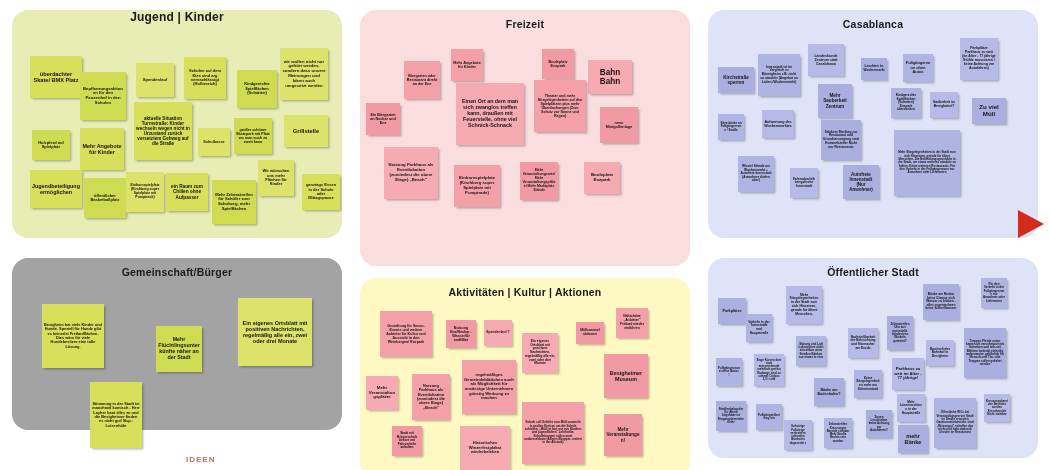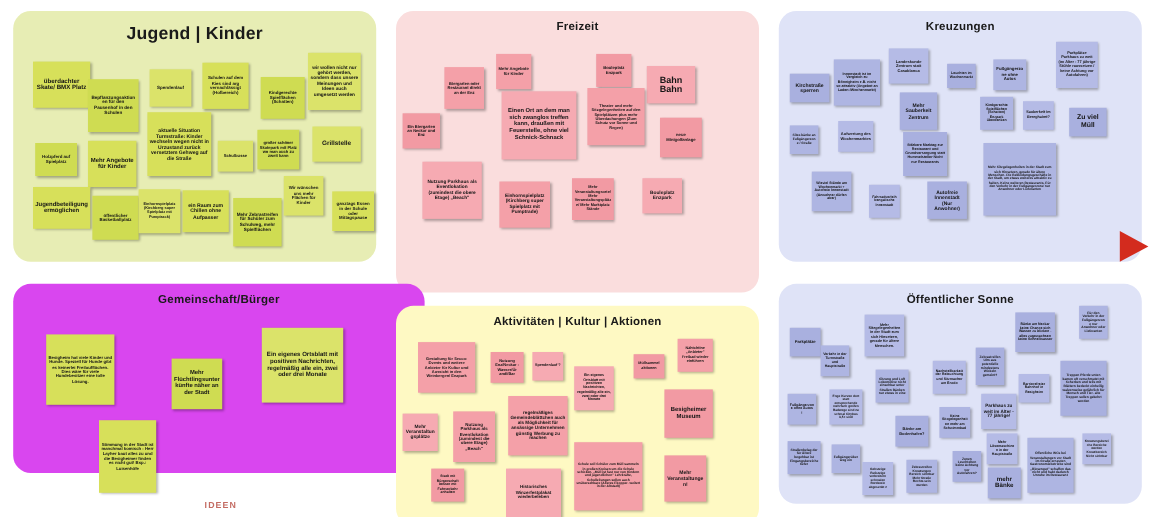--- a/index.html
+++ b/index.html
@@ -71,21 +71,21 @@
     font-weight:bold;
     letter-spacing:1px;
     opacity:.75;
   }
 </style>
 </head>
 <body>
 
 <div class="board">
     <div class="panel" style="left: 12px; top: 10px; width: 330px; height: 228px; background: rgb(231, 237, 180);">
-      <div class="panel-title" style="top: 12px; font-size: 16px;">Jugend | Kinder</div>
+      <div class="panel-title" style="top: 0; font-size: 12px;">Jugend | Kinder</div>
       <div class="note g1" style="left: 18px; top: 46px; width: 52px; height: 42px; font-size: 5.6px;">
         <span>überdachter Skate/ BMX Platz</span>
       </div>
       <div class="note g2" style="left: 68px; top: 62px; width: 46px; height: 48px; font-size: 4.2px;">
         <span>Bepflanzungsaktionen für den Pausenhof in den Schulen</span>
       </div>
       <div class="note g3" style="left: 124px; top: 53px; width: 38px; height: 34px; font-size: 4.1px;">
         <span>Spendenlauf</span>
       </div>
       <div class="note g1" style="left: 172px; top: 47px; width: 42px; height: 42px; font-size: 4px;">
@@ -170,21 +170,21 @@
         <span>Einhornspielplatz (Kirchberg super Spielplatz mit Pumptrade)</span>
       </div>
       <div class="note p2" style="left: 160px; top: 152px; width: 38px; height: 38px; font-size: 3.5px;">
         <span>Mehr Veranstaltungsorte/ Mehr Veranstaltungsplätze/ Mehr Marktplatz Stände</span>
       </div>
       <div class="note p3" style="left: 224px; top: 152px; width: 36px; height: 32px; font-size: 4.4px;">
         <span>Bouleplatz Enzpark</span>
       </div>
     </div>
     <div class="panel" style="left: 708px; top: 10px; width: 330px; height: 228px; background: rgb(223, 227, 247);">
-      <div class="panel-title" style="top: 8px; font-size: 10.5px;">Kreuzungen</div>
+      <div class="panel-title" style="top: 8px; font-size: 10.5px;">Casablanca</div>
       <div class="note b1" style="left: 10px; top: 57px; width: 36px; height: 26px; font-size: 4.6px;">
         <span>Kirchstraße sperren</span>
       </div>
       <div class="note b2" style="left: 50px; top: 44px; width: 42px; height: 42px; font-size: 3.3px;">
         <span>Innenstadt ist im Vergleich zu Bönnigheim z.B. nicht so attraktiv (Angebot an Laden-/Wochenmarkt)</span>
       </div>
       <div class="note b3" style="left: 100px; top: 34px; width: 36px; height: 32px; font-size: 3.6px;">
         <span>Landeskunde Zentrum statt Casablanca</span>
       </div>
       <div class="note b1" style="left: 153px; top: 48px; width: 26px; height: 22px; font-size: 3.2px;">
@@ -223,21 +223,21 @@
       <div class="note b3" style="left: 82px; top: 158px; width: 28px; height: 30px; font-size: 3.2px;">
         <span>Fahrradverleih bengalische Innenstadt</span>
       </div>
       <div class="note b1" style="left: 135px; top: 155px; width: 36px; height: 34px; font-size: 4.5px;">
         <span>Autofreie Innenstadt (Nur Anwohner)</span>
       </div>
       <div class="note b2" style="left: 186px; top: 120px; width: 66px; height: 66px; font-size: 3px;">
         <span>Mehr Sitzgelegenheiten in der Stadt zum sich Hinsetzen, gerade für ältere Menschen. Die Bekleidungsgeschäfte in der Stadt, um etwas weiteres attraktiv zu halten. Keine weiteren Restaurants, Für den Verkehr in der Fußgängerzone nur Anwohner oder Lieferanten</span>
       </div>
     </div>
-    <div class="panel" style="left: 12px; top: 258px; width: 330px; height: 172px; background: #d946ef; padding-left: 44px;">
+    <div class="panel" style="left: 12px; top: 258px; width: 330px; height: 172px; background: #a3a3a3;">
       <div class="panel-title" style="top: 8px; font-size: 10.5px;">Gemeinschaft/Bürger</div>
       <div class="note g1" style="left: 30px; top: 46px; width: 62px; height: 64px; font-size: 3.9px;">
         <span>Besigheim hat viele Kinder und Hunde. Speziell für Hunde gibt es keinerlei Freilaufflächen. Dies wäre für viele Hundebesitzer eine tolle Lösung.</span>
       </div>
       <div class="note g2" style="left: 144px; top: 68px; width: 46px; height: 46px; font-size: 5.3px;">
         <span>Mehr Flüchtlingsunterkünfte näher an der Stadt</span>
       </div>
       <div class="note g3" style="left: 226px; top: 40px; width: 74px; height: 68px; font-size: 5.5px;">
         <span>Ein eigenes Ortsblatt mit positiven Nachrichten, regelmäßig alle ein, zwei oder drei Monate</span>
       </div>
@@ -284,21 +284,21 @@
         <span>Historisches Winzerfestplakat wiederbeleben</span>
       </div>
       <div class="note p1" style="left: 162px; top: 124px; width: 62px; height: 62px; font-size: 3px;">
         <span>Schule soll Schüler zum Müll sammeln in großen Kreisen um die Schule schicken. „Müll ist fast nur von Kindern und jugendlichen" Lehrkräfte, Schulleitungen sollen auch unübersehbare (Alteres Ekopper- weitert in der Altstadt)</span>
       </div>
       <div class="note p2" style="left: 244px; top: 136px; width: 38px; height: 42px; font-size: 4.6px;">
         <span>Mehr Veranstaltungen!</span>
       </div>
     </div>
     <div class="panel" style="left: 708px; top: 258px; width: 330px; height: 200px; background: rgb(223, 227, 247);">
-      <div class="panel-title" style="top: 8px; font-size: 10.5px;">Öffentlicher Sonne</div>
+      <div class="panel-title" style="top: 8px; font-size: 10.5px;">Öffentlicher Stadt</div>
       <div class="note b1" style="left: 10px; top: 40px; width: 28px; height: 26px; font-size: 3.8px;">
         <span>Parkplätze</span>
       </div>
       <div class="note b2" style="left: 38px; top: 56px; width: 26px; height: 28px; font-size: 3.2px;">
         <span>Verkehr in der Turmstraße und Hauptstraße</span>
       </div>
       <div class="note b3" style="left: 78px; top: 28px; width: 36px; height: 38px; font-size: 3.4px;">
         <span>Mehr Sitzgelegenheiten in der Stadt zum sich Hinsetzen, gerade für ältere Menschen.</span>
       </div>
       <div class="note b1" style="left: 215px; top: 26px; width: 36px; height: 36px; font-size: 3.2px;">

